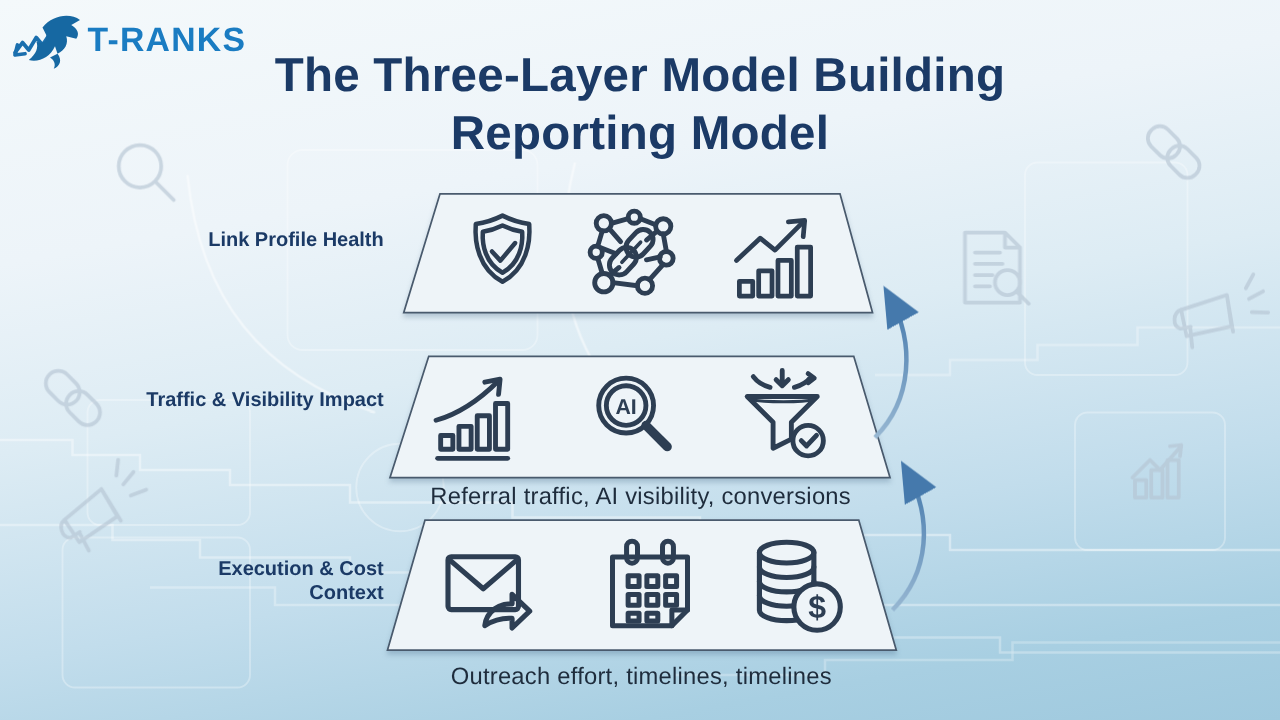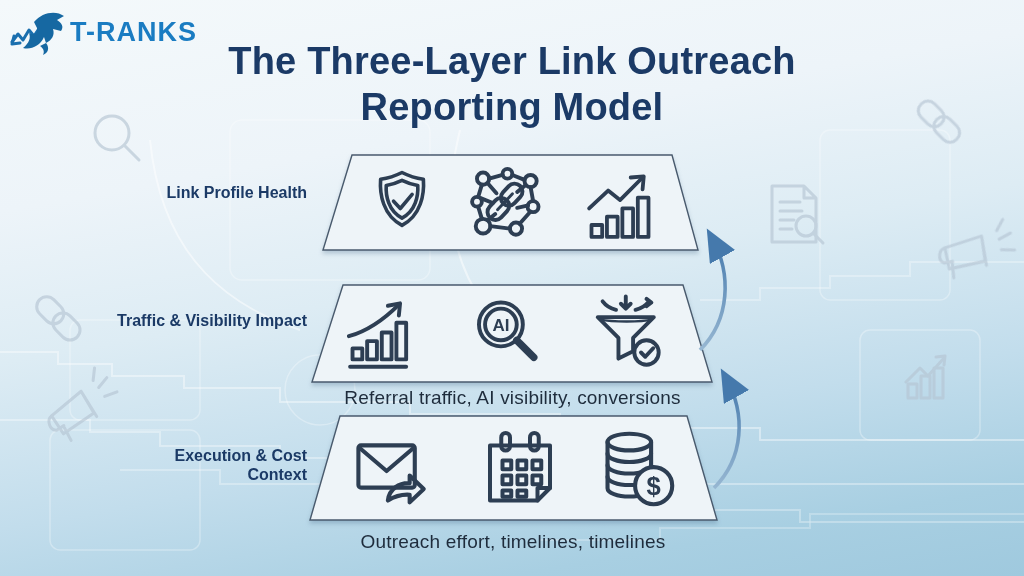--- a/index.html
+++ b/index.html
@@ -86,21 +86,21 @@
     <svg width="58" height="48" viewBox="0 0 58 48">
       <path d="M2 34 l6-8 5 6 6-10 5 6 8-12" stroke="#1a6fae" stroke-width="3" fill="none" stroke-linecap="round" stroke-linejoin="round"></path>
       <path d="M4 28 l-2 8 8-1" stroke="#1a6fae" stroke-width="3" fill="none" stroke-linecap="round" stroke-linejoin="round"></path>
       <path d="M24 14 C32 4 46 2 54 8 L47 12 C52 15 54 19 51 23 L43 21 C45 27 42 32 36 35 L34 29 C30 38 21 42 13 40 C19 35 21 30 19 25 C24 28 28 25 27 20 Z" fill="#1668a2"></path>
       <path d="M36 35 C40 40 38 45 33 47 C35 43 33 40 30 38 Z" fill="#1668a2"></path>
     </svg>
     <span class="logo-text">T-RANKS</span>
   </div>
 
   <div class="abs title">
-    <div>The Three-Layer Link Outreach</div>
+    <div>The Three-Layer Model Building</div>
     <div>Reporting Model</div>
   </div>
 
   <div class="abs layer-label" style="left:140px;top:184px;width:167px;">Link Profile Health</div>
   <div class="abs layer-label" style="left:112px;top:312px;width:195px;">Traffic &amp; Visibility Impact</div>
   <div class="abs layer-label" style="left:122px;top:447px;width:185px;">Execution &amp; Cost Context</div>
 
   <svg class="abs trap" style="left:315px;top:152px;" width="392" height="102" viewBox="0 0 392 102">
     <polygon points="37,3 357,3 383,98 8,98" fill="#eef4f8" stroke="#495a6d" stroke-width="1.4"></polygon>
   </svg>

